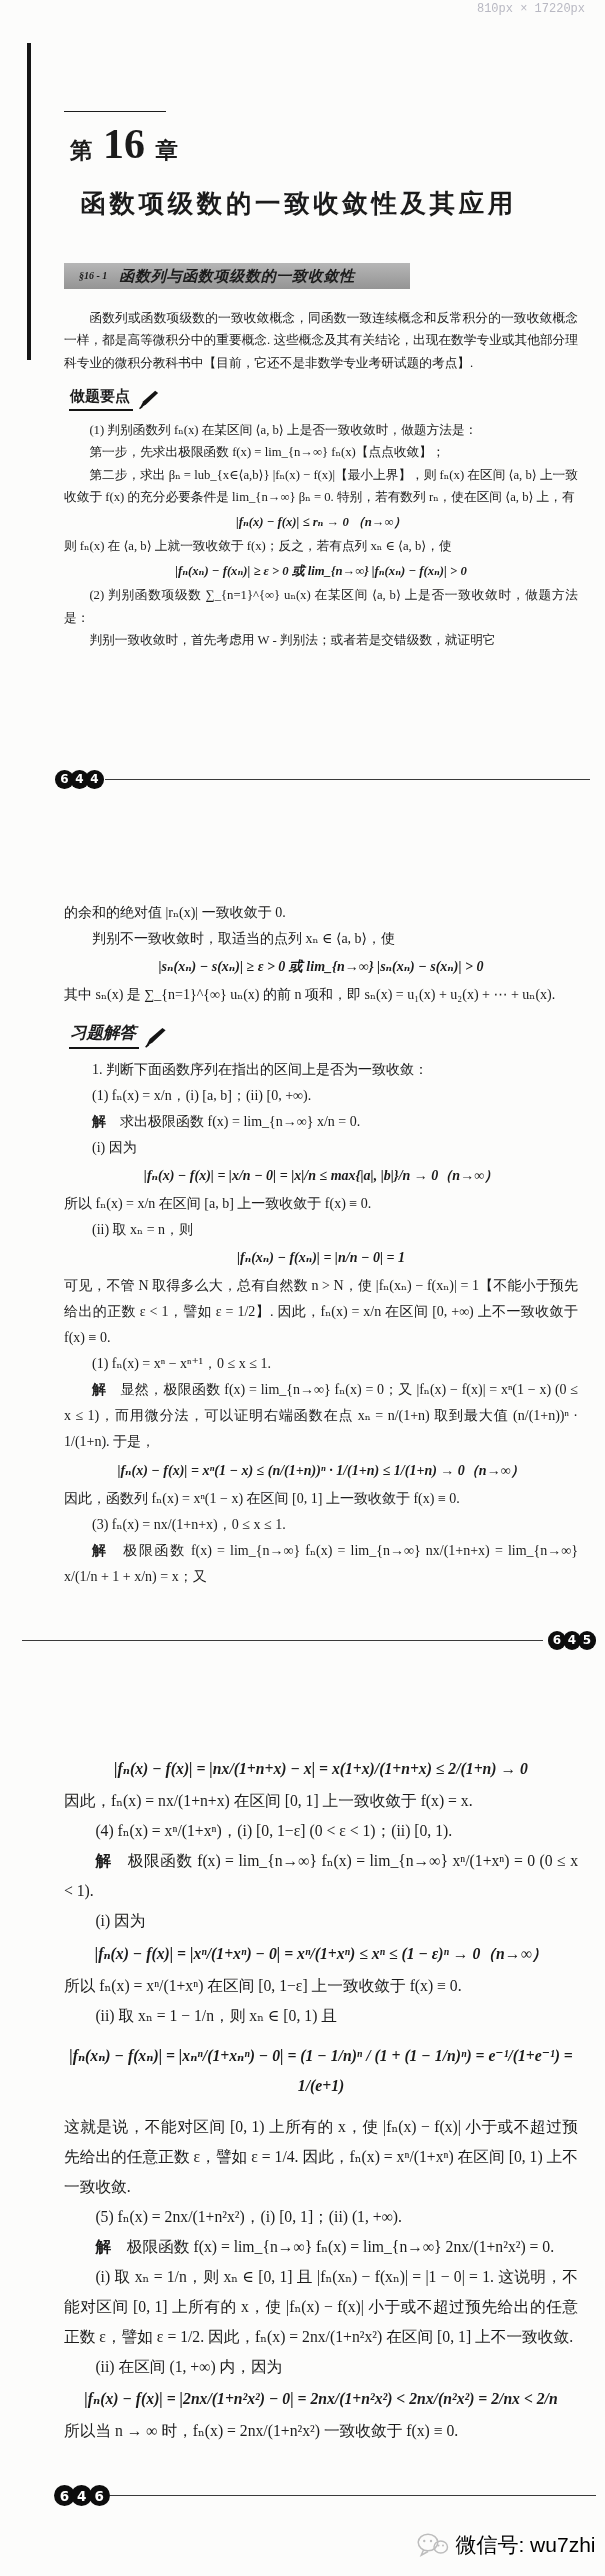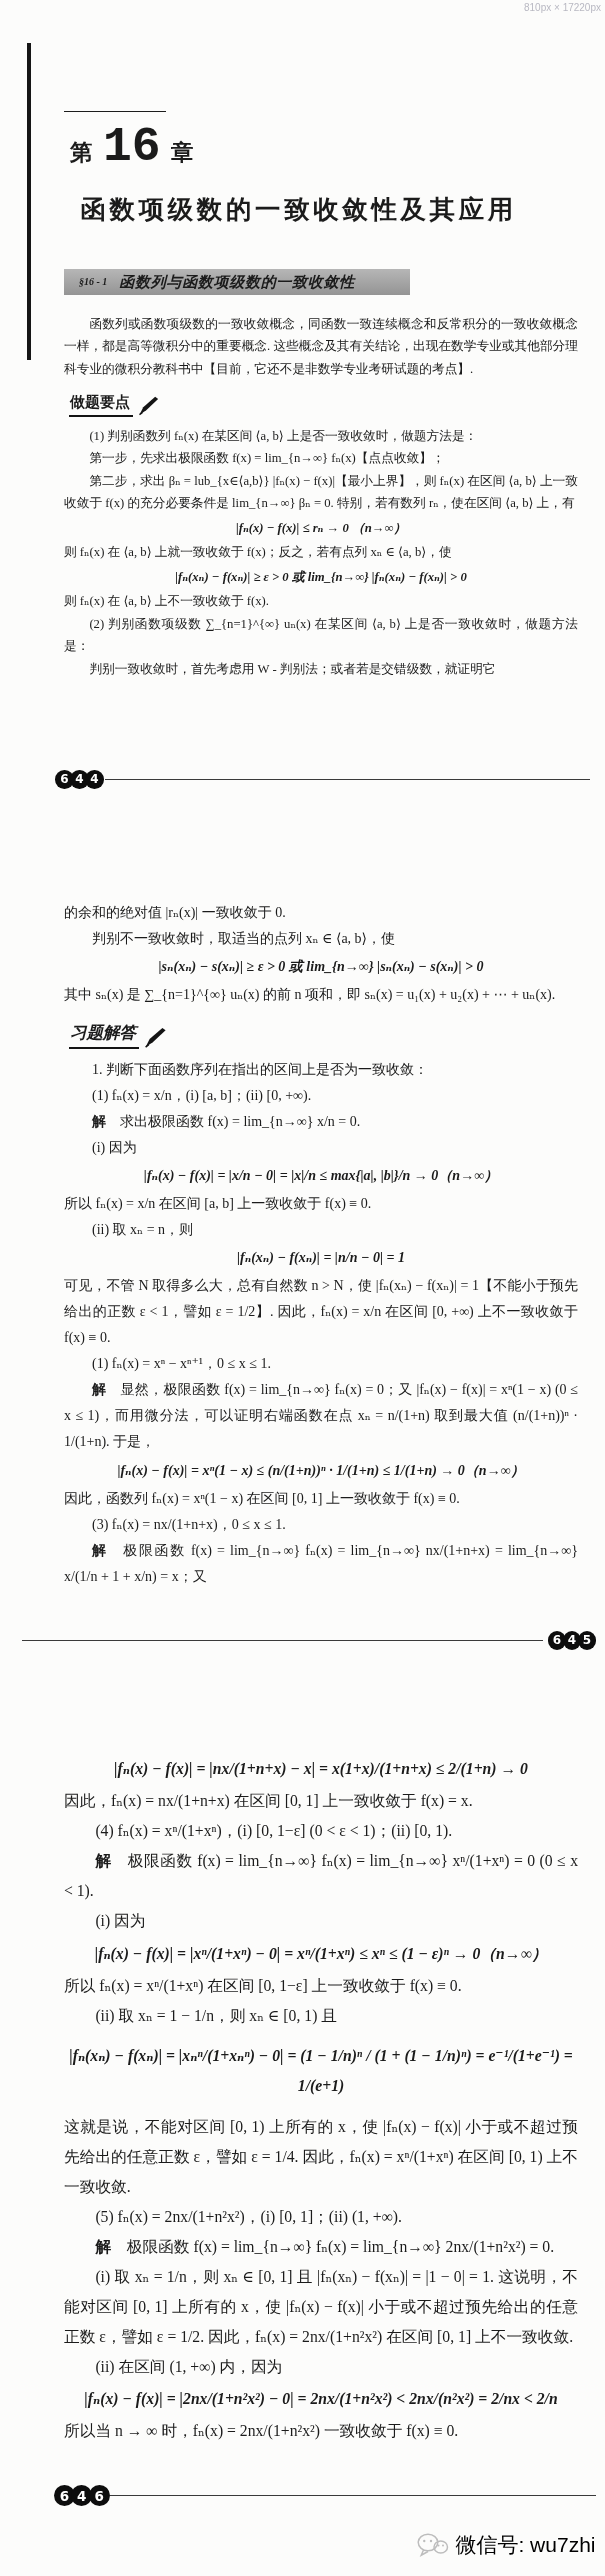--- a/index.html
+++ b/index.html
@@ -1,34 +1,34 @@
 <!DOCTYPE html>
 <html style="font-size:12px"><head>
 <meta charset="utf-8">
 <style>
   html,body{margin:0;padding:0;background:#fff;}
   #page{position:relative;width:606px;height:2576px;background:#fcfcfb;overflow:hidden;
         font-family:"Liberation Serif","DejaVu Serif",serif;color:#1b1b1b;}
 
   
-  .dim-label{position:absolute;top:1.5px;right:5px;font-family:Liberation Sans, sans-serif;
-             font-size:10px;color:#b8b8c2;letter-spacing:0;}
+  .dim-label{position:absolute;top:1.5px;right:21px;font-family:Liberation Mono, monospace;
+             font-size:12px;color:#b8b8c2;letter-spacing:0;}
 
   
   .left-bar{position:absolute;left:27px;top:43px;width:3.7px;height:317px;background:#161616;}
 
   
   .pageblock{position:absolute;left:64px;right:28px;}
   #pb1{top:105px;} #pb2{top:900px;} #pb3{top:1752px;}
 
   
   .short-rule{width:102px;border-top:1.9px solid #1c1c1c;margin:6px 0 10.5px 0;}
   .chapter-line{display:flex;align-items:baseline;gap:10.5px;margin-left:6px;}
   .chapter-pre,.chapter-suf{font-size:22.4px;font-weight:700;font-family:"Liberation Sans","DejaVu Sans",sans-serif;}
-  .chapter-num{font-size:48px;font-weight:700;line-height:1;font-family:Liberation Mono, monospace;}
+  .chapter-num{font-size:42px;font-weight:700;line-height:1;font-family:Liberation Serif, serif;}
   .chapter-title{margin:27px 0 0 16.5px;font-size:25.4px;font-weight:700;letter-spacing:3.7px;
                  font-family:"Liberation Sans","DejaVu Sans",sans-serif;}
 
   
   .banner{margin-top:49px;width:346px;height:26px;display:flex;align-items:center;
           background:linear-gradient(#b6b6b6,#949494);padding-left:15px;box-sizing:border-box;}
   .banner .sec-label{font-size:10px;font-weight:700;font-style:italic;margin-right:12px;}
   .banner .sec-title{font-size:15px;font-weight:700;font-style:italic;letter-spacing:0.7px;
                      font-family:"Liberation Sans","DejaVu Sans",sans-serif;}
 
@@ -103,21 +103,20 @@
       </svg>
     </div>
 
     <div>
         <div class="line para para-indent"><span>(1) 判别函数列 fₙ(x) 在某区间 ⟨a, b⟩ 上是否一致收敛时，做题方法是：</span></div>
         <div class="line para para-indent"><span>第一步，先求出极限函数 f(x) = lim_{n→∞} fₙ(x)【点点收敛】；</span></div>
         <div class="line para para-indent"><span>第二步，求出 βₙ = lub_{x∈⟨a,b⟩} |fₙ(x) − f(x)|【最小上界】，则 fₙ(x) 在区间 ⟨a, b⟩ 上一致收敛于 f(x) 的充分必要条件是 lim_{n→∞} βₙ = 0.  特别，若有数列 rₙ，使在区间 ⟨a, b⟩ 上，有</span></div>
         <div class="line formula"><span>|fₙ(x) − f(x)| ≤ rₙ → 0 （n→∞）</span></div>
         <div class="line para"><span>则 fₙ(x) 在 ⟨a, b⟩ 上就一致收敛于 f(x)；反之，若有点列 xₙ ∈ ⟨a, b⟩，使</span></div>
         <div class="line formula"><span>|fₙ(xₙ) − f(xₙ)| ≥ ε &gt; 0 或 lim_{n→∞} |fₙ(xₙ) − f(xₙ)| &gt; 0</span></div>
-        <div class="line para"><span>则 fₙ(x) 在 ⟨a, b⟩ 上不一致收敛于 f(x).</span></div>
         <div class="line para para-indent"><span>(2) 判别函数项级数 ∑_{n=1}^{∞} uₙ(x) 在某区间 ⟨a, b⟩ 上是否一致收敛时，做题方法是：</span></div>
         <div class="line para para-indent"><span>判别一致收敛时，首先考虑用 W - 判别法；或者若是交错级数，就证明它</span></div>
       </div>
   </div>
 
   <div class="badge-row" id="badge-644">
     <span class="circ">6</span>
     <span class="circ">4</span>
     <span class="circ">4</span>
     <span class="badge-rule lead-gap"></span>

